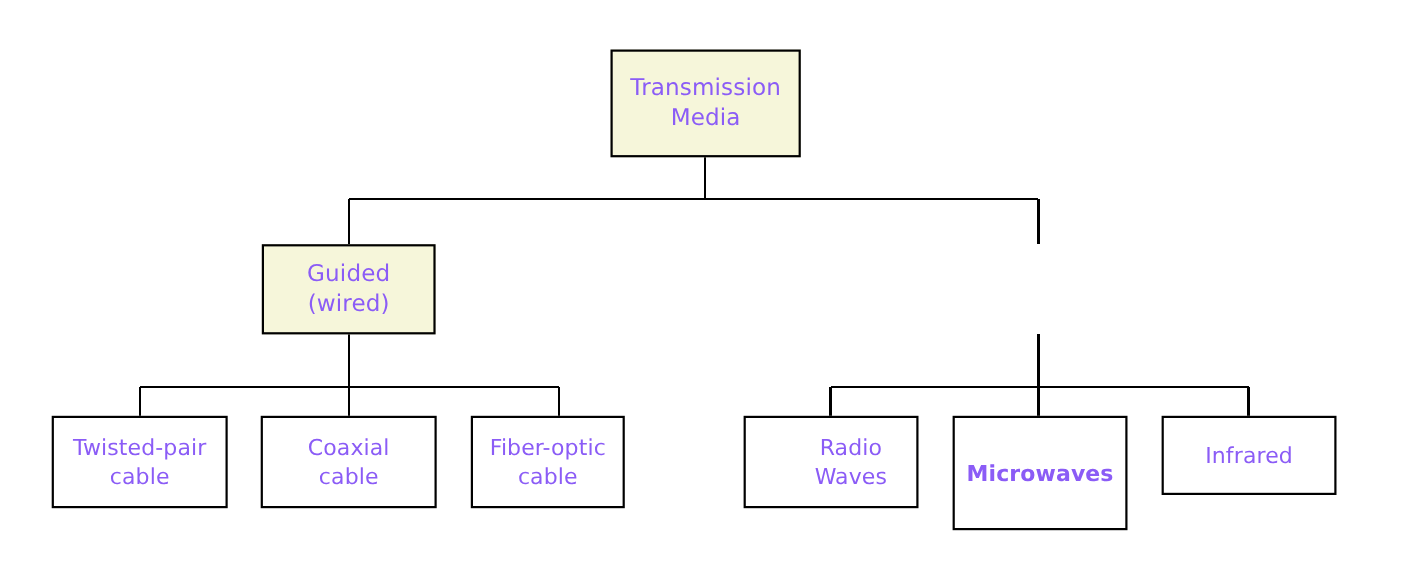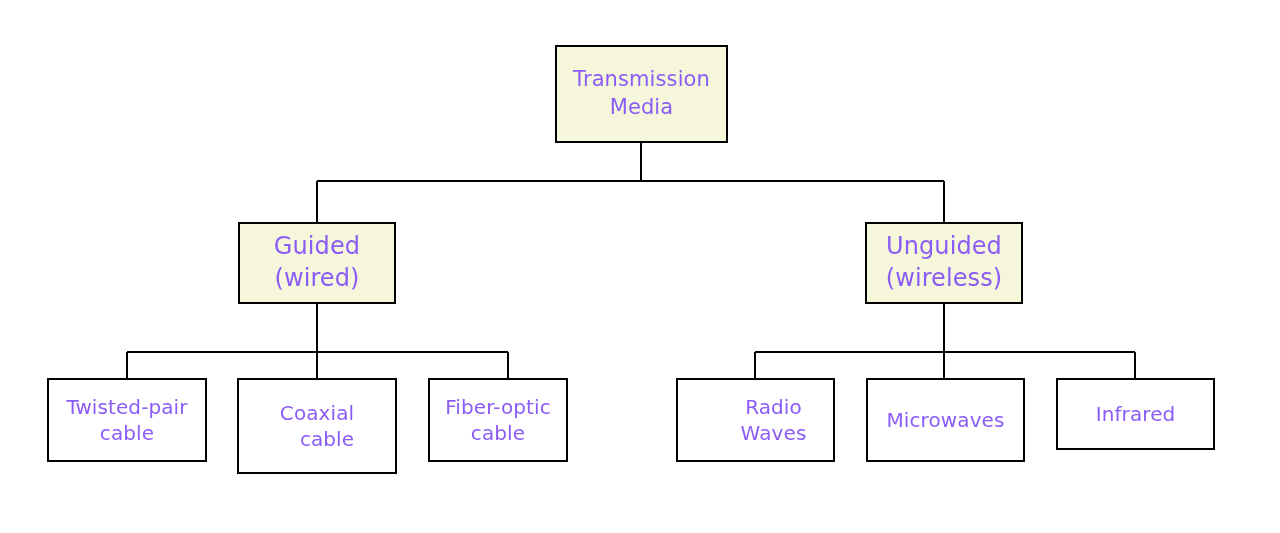--- a/index.html
+++ b/index.html
@@ -49,45 +49,45 @@
     background: #ffffff;
   }
 
   .node.level-root {
     background: #f6f6da;
     font-size: 21px;
   }
 
   .node.level-branch {
     background: #f6f6da;
-    font-size: 24px;
+    font-size: 21px;
   }
 
   .node.level-leaf {
     background: #ffffff;
     font-size: 20px;
   }
 
   .node-label {
     display: block;
     padding: 0 6px;
   }
 
   
   #node-root            { left: 555px; top: 45px;  width: 173px; height: 98px; }
 
   #node-guided          { left: 238px; top: 222px; width: 158px; height: 82px; }
   #node-unguided        { left: 865px; top: 222px; width: 158px; height: 82px; }
 
   #node-twisted-pair    { left: 47px;   top: 378px; width: 160px; height: 84px; }
-  #node-coaxial         { left: 237px;  top: 378px; width: 160px; height: 96px; text-align: right; }
+  #node-coaxial         { left: 237px;  top: 378px; width: 160px; height: 84px; }
   #node-fiber-optic     { left: 428px;  top: 378px; width: 140px; height: 84px; }
 
   #node-radio-waves     { left: 676px;  top: 378px; width: 159px; height: 84px; padding-left: 36px; }
-  #node-microwaves      { left: 866px;  top: 378px; width: 159px; height: 84px; }
+  #node-microwaves      { left: 866px;  top: 378px; width: 159px; height: 104px; font-weight: bold; }
   #node-infrared        { left: 1056px; top: 378px; width: 159px; height: 72px; }
 </style>
 </head>
 <body>
 
 <div id="diagram-canvas">
 
   <svg id="connectors" viewBox="0 0 1280 533" width="1280" height="533" aria-hidden="true">
     <g stroke="#000000" stroke-width="2" fill="none" shape-rendering="crispEdges">
 
@@ -119,24 +119,20 @@
   <div class="node level-root" id="node-root">
     <span class="node-label">Transmission
 Media</span>
   </div>
 
   <div class="node level-branch" id="node-guided">
     <span class="node-label">Guided
 (wired)</span>
   </div>
 
-  <div class="node level-branch" id="node-unguided">
-    <span class="node-label">Unguided
-(wireless)</span>
-  </div>
 
   <div class="node level-leaf" id="node-twisted-pair">
     <span class="node-label">Twisted-pair
 cable</span>
   </div>
 
   <div class="node level-leaf" id="node-coaxial">
     <span class="node-label">Coaxial
 cable</span>
   </div>

